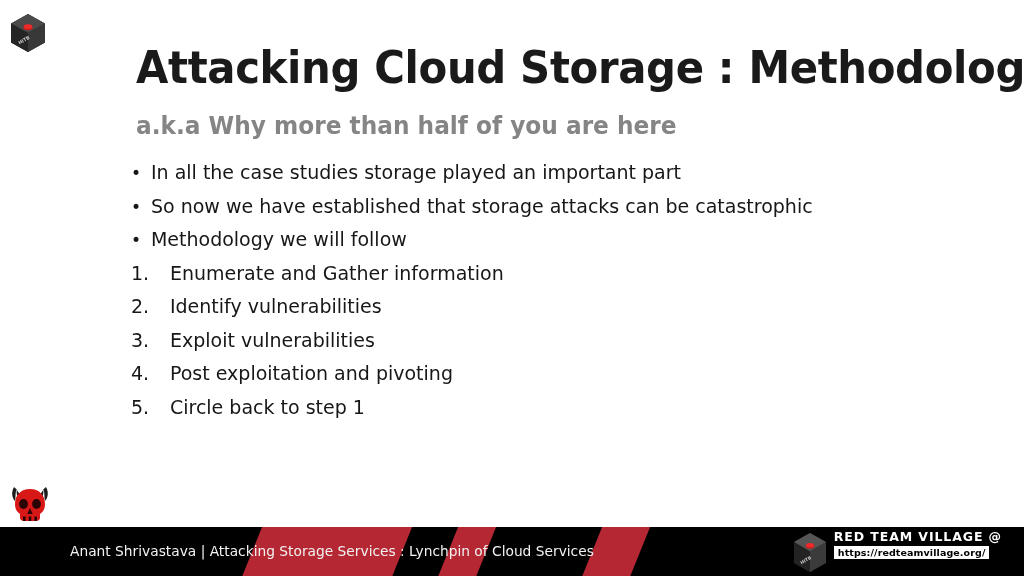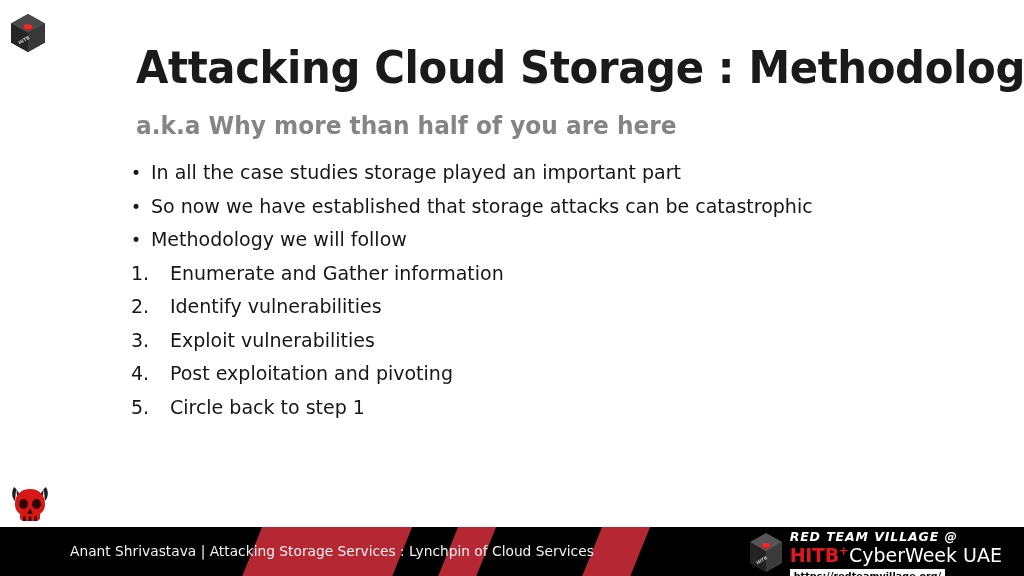--- a/index.html
+++ b/index.html
@@ -151,21 +151,20 @@
   .brand-cube svg { display: block; }
   .brand-lines { display: flex; flex-direction: column; }
   .brand-line-1 {
     font-family: "DejaVu Sans", sans-serif;
     font-weight: 700;
     font-size: 12.5px;
     letter-spacing: 0.9px;
     color: #ffffff;
     line-height: 1.15;
     white-space: nowrap;
-    font-style: italic;
   }
   .brand-line-2 {
     font-family: "DejaVu Sans", sans-serif;
     font-size: 19px;
     color: #ffffff;
     line-height: 1.05;
     white-space: nowrap;
     margin-top: 1px;
   }
   .brand-hitb {
@@ -278,21 +277,18 @@
           <polygon points="18,1 34,10 18,19.5 2,10" fill="#555555"></polygon>
           <polygon points="2,10 18,19.5 18,40 2,31" fill="#232323"></polygon>
           <polygon points="34,10 34,31 18,40 18,19.5" fill="#3b3b3b"></polygon>
           <ellipse cx="18" cy="14" rx="4.3" ry="2.6" fill="#d01b1b"></ellipse>
           <ellipse cx="18" cy="13.2" rx="3.9" ry="2.1" fill="#ee2a2a"></ellipse>
           <text x="9.5" y="32.5" fill="#cfcfcf" font-family="DejaVu Sans, sans-serif" font-size="4.4" font-weight="700" transform="rotate(-30 9.5 32.5)">HITB</text>
         </svg>
       </div>
       <div class="brand-lines">
         <div class="brand-line-1">RED TEAM VILLAGE @</div>
-        <div class="brand-line-2">
-          <span class="brand-hitb">HITB</span><span class="brand-sup">+</span><span>CyberWeek UAE</span>
-        </div>
         <div class="brand-url">https://redteamvillage.org/</div>
       </div>
     </div>
   </div>
 
 </div>
 
 </body></html>

